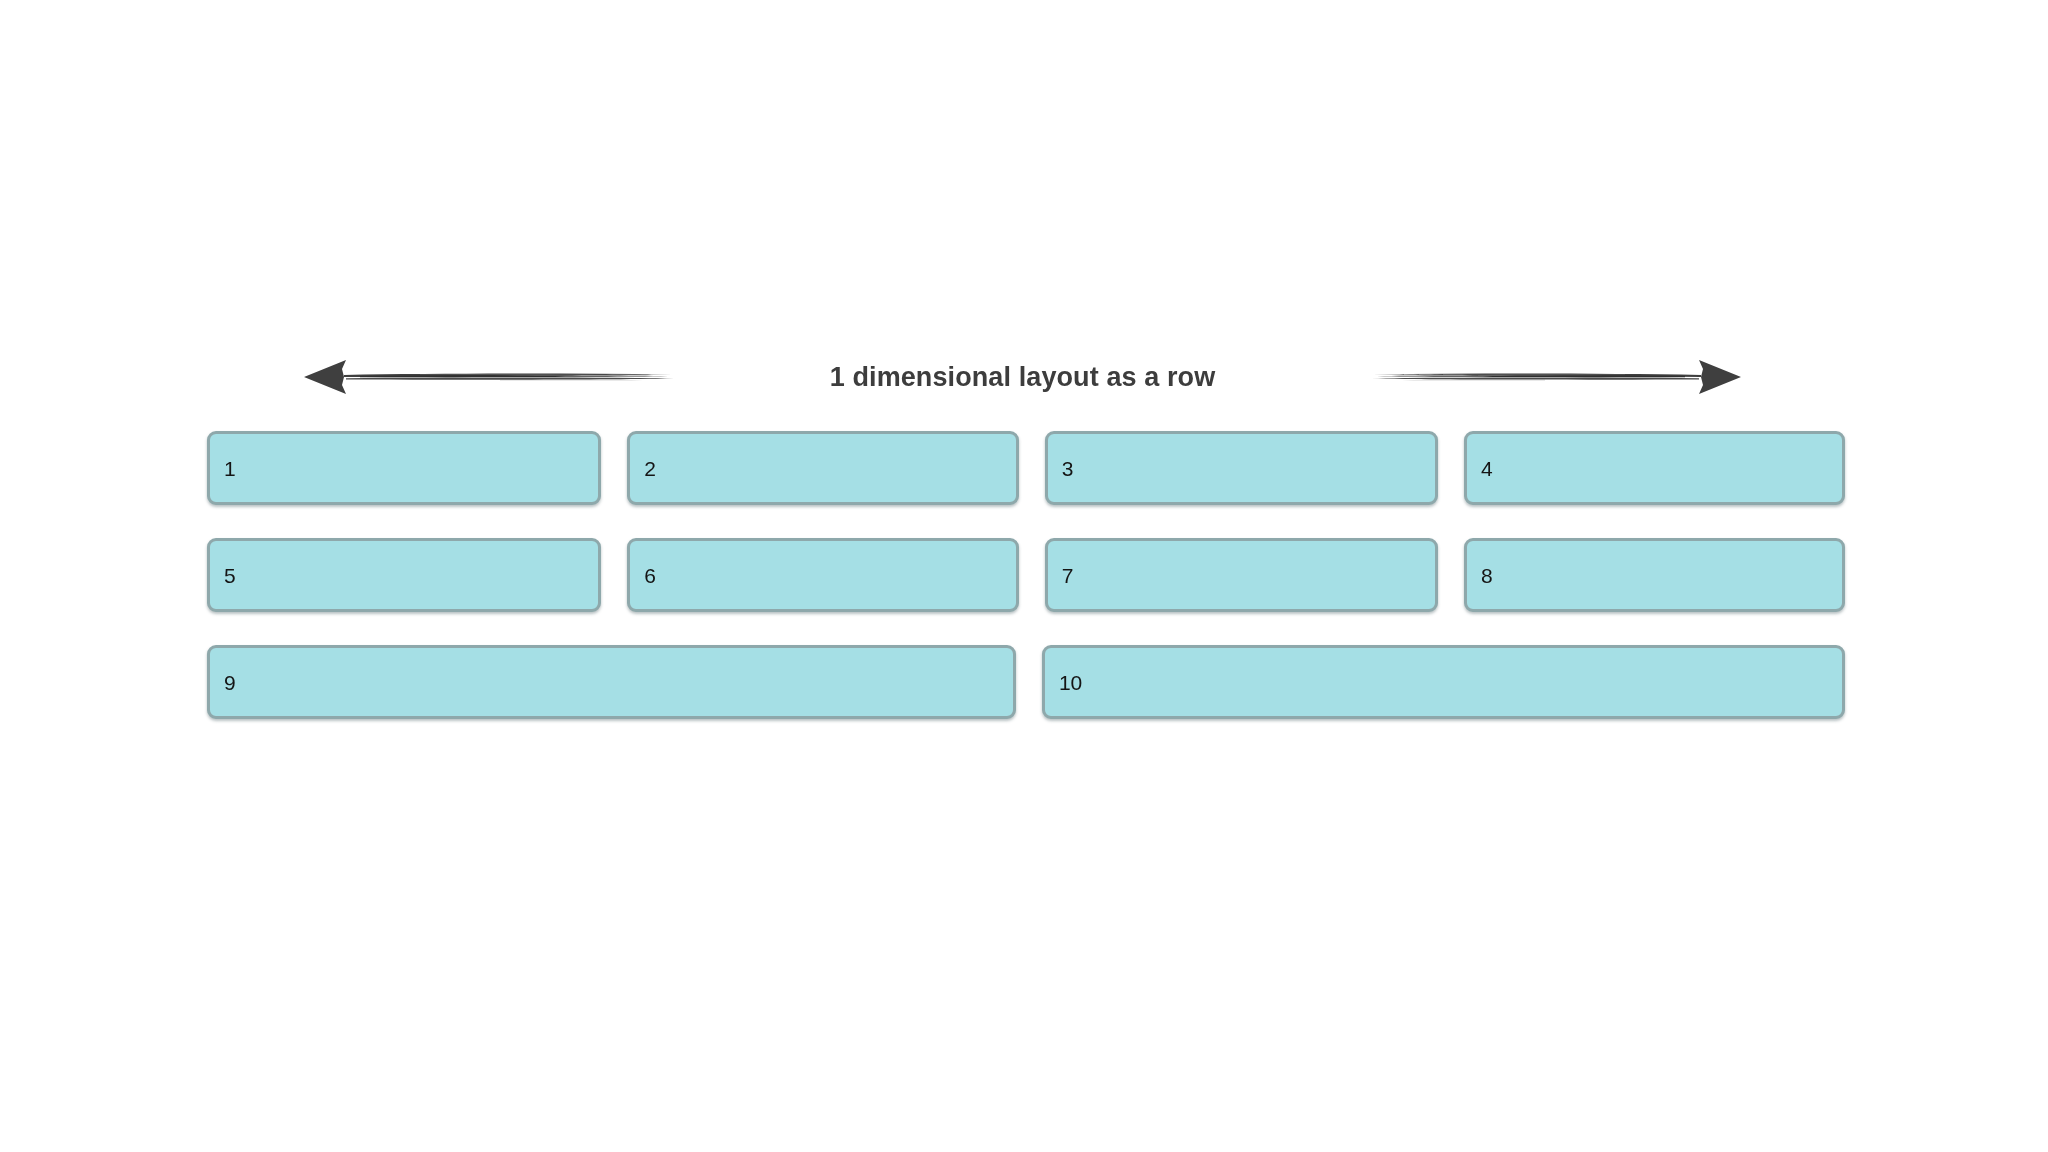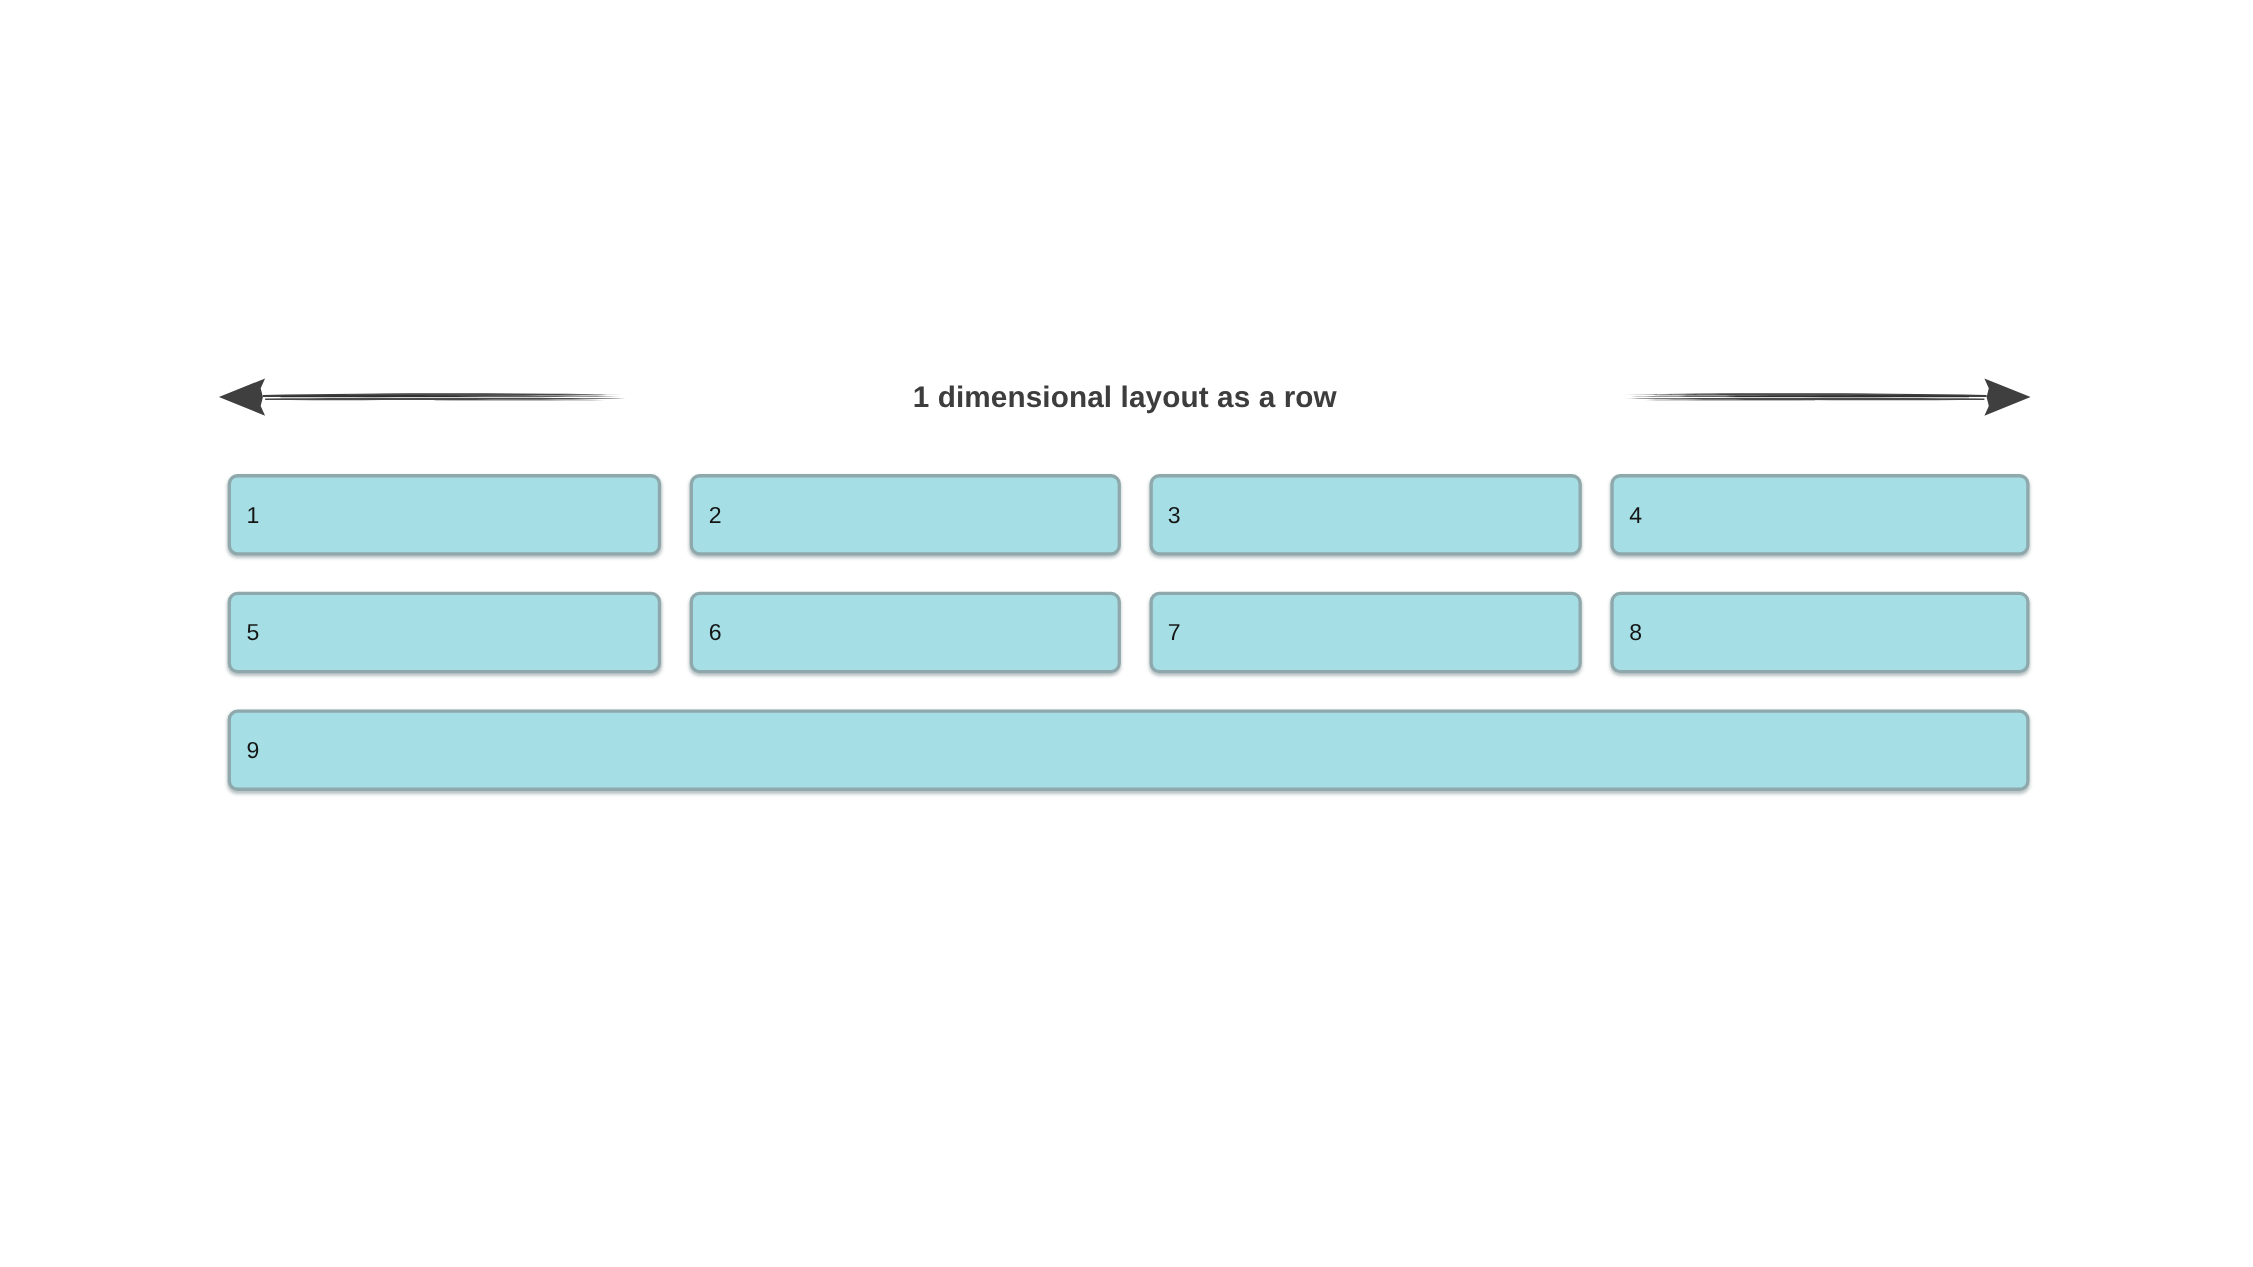--- a/index.html
+++ b/index.html
@@ -20,26 +20,26 @@
     left: 0;
     top: 0;
     width: 2048px;
     height: 1152px;
   }
 
   
   .header-band {
     position: absolute;
     left: 195px;
-    top: 332px;
+    top: 348px;
     width: 1655px;
     height: 58px;
     display: flex;
     align-items: center;
-    justify-content: space-between;
+    justify-content: center;
   }
 
   .arrow-wrap {
     width: 500px;
     height: 58px;
     flex: 0 0 auto;
     display: block;
   }
   .arrow-wrap svg { display: block; width: 100%; height: 100%; }
 
@@ -159,17 +159,20 @@
       </div>
       <div class="cell" style="flex-grow:379">
         <span class="cell-label">8</span>
       </div>
     </div>
 
     <div class="row">
       <div class="cell" style="flex-grow:809">
         <span class="cell-label">9</span>
       </div>
+      <div class="cell" style="flex-grow:803">
+        <span class="cell-label">10</span>
+      </div>
     </div>
 
   </div>
 
 </div>
 
 </body></html>

